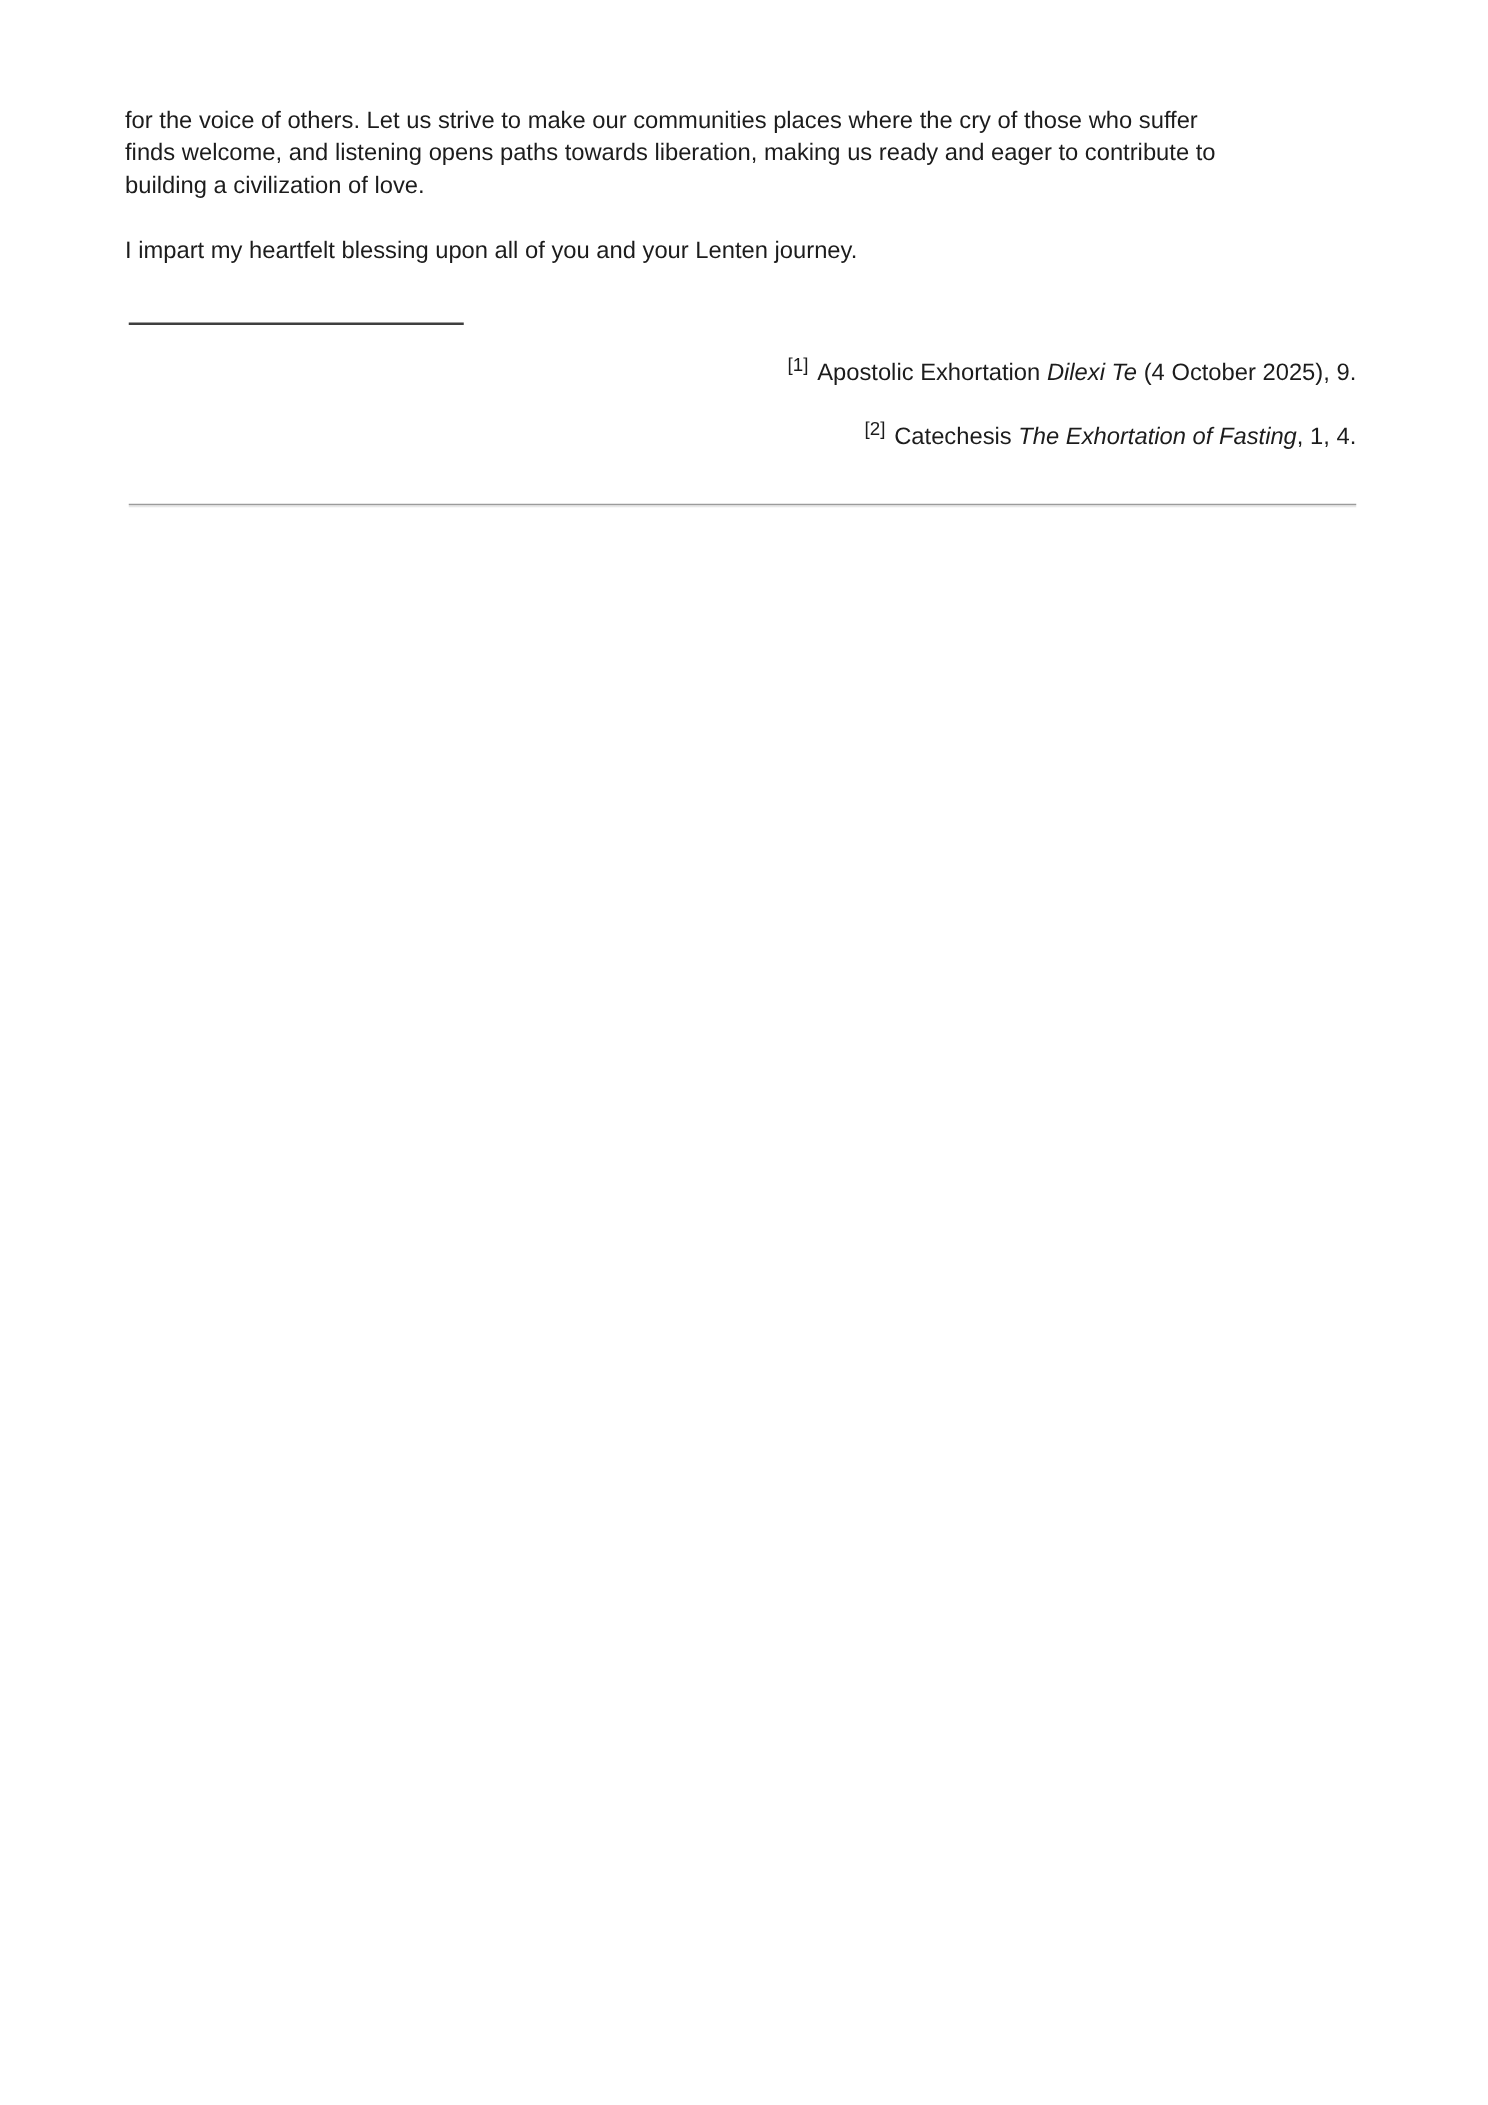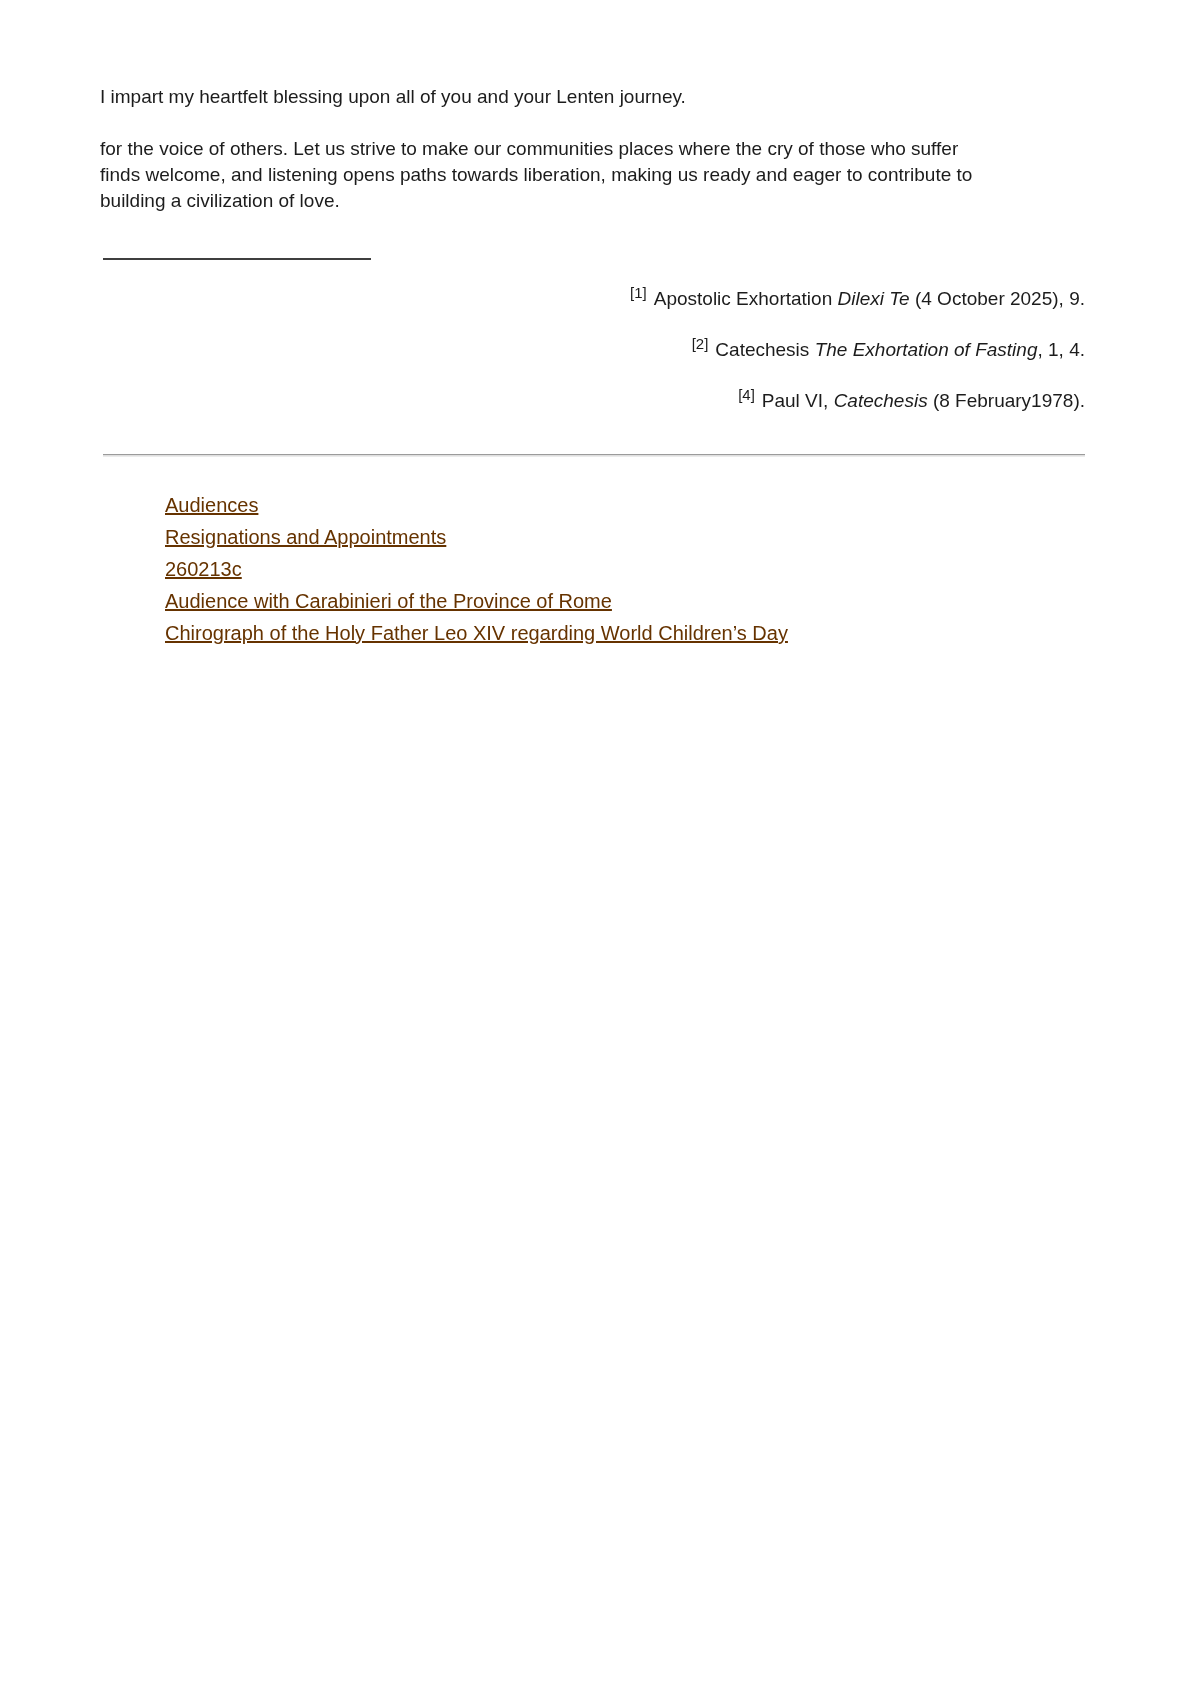--- a/index.html
+++ b/index.html
@@ -68,41 +68,31 @@
     text-decoration: underline;
     cursor: pointer;
   }
 </style>
 </head>
 <body>
 
 <div class="content">
 
   <div class="text-col">
+    <p class="body-par">for the voice of others. Let us strive to make our communities places where the cry of those who suffer finds welcome, and listening opens paths towards liberation, making us ready and eager to contribute to building a civilization of love.</p>
     <p class="body-par">I impart my heartfelt blessing upon all of you and your Lenten journey.</p>
-    <p class="body-par">for the voice of others. Let us strive to make our communities places where the cry of those who suffer finds welcome, and listening opens paths towards liberation, making us ready and eager to contribute to building a civilization of love.</p>
   </div>
 
   <div class="fn-rule"></div>
 
   <div class="footnotes">
     <p class="footnote">
       <sup>[1]</sup><span>Apostolic Exhortation </span><i>Dilexi Te</i><span> (4 October 2025), 9.</span>
     </p>
     <p class="footnote">
       <sup>[2]</sup><span>Catechesis </span><i>The Exhortation of Fasting</i><span>, 1, 4.</span>
     </p>
-    <p class="footnote">
-      <sup>[4]</sup><span>Paul VI, </span><i>Catechesis</i><span> (8 February1978).</span>
-    </p>
   </div>
 
   <div class="separator"></div>
 
-  <div class="links">
-    <a href="#" class="doc-link">Audiences</a>
-    <a href="#" class="doc-link">Resignations and Appointments</a>
-    <a href="#" class="doc-link">260213c</a>
-    <a href="#" class="doc-link">Audience with Carabinieri of the Province of Rome</a>
-    <a href="#" class="doc-link">Chirograph of the Holy Father Leo XIV regarding World Children’s Day</a>
-  </div>
 
 </div>
 
 </body></html>

